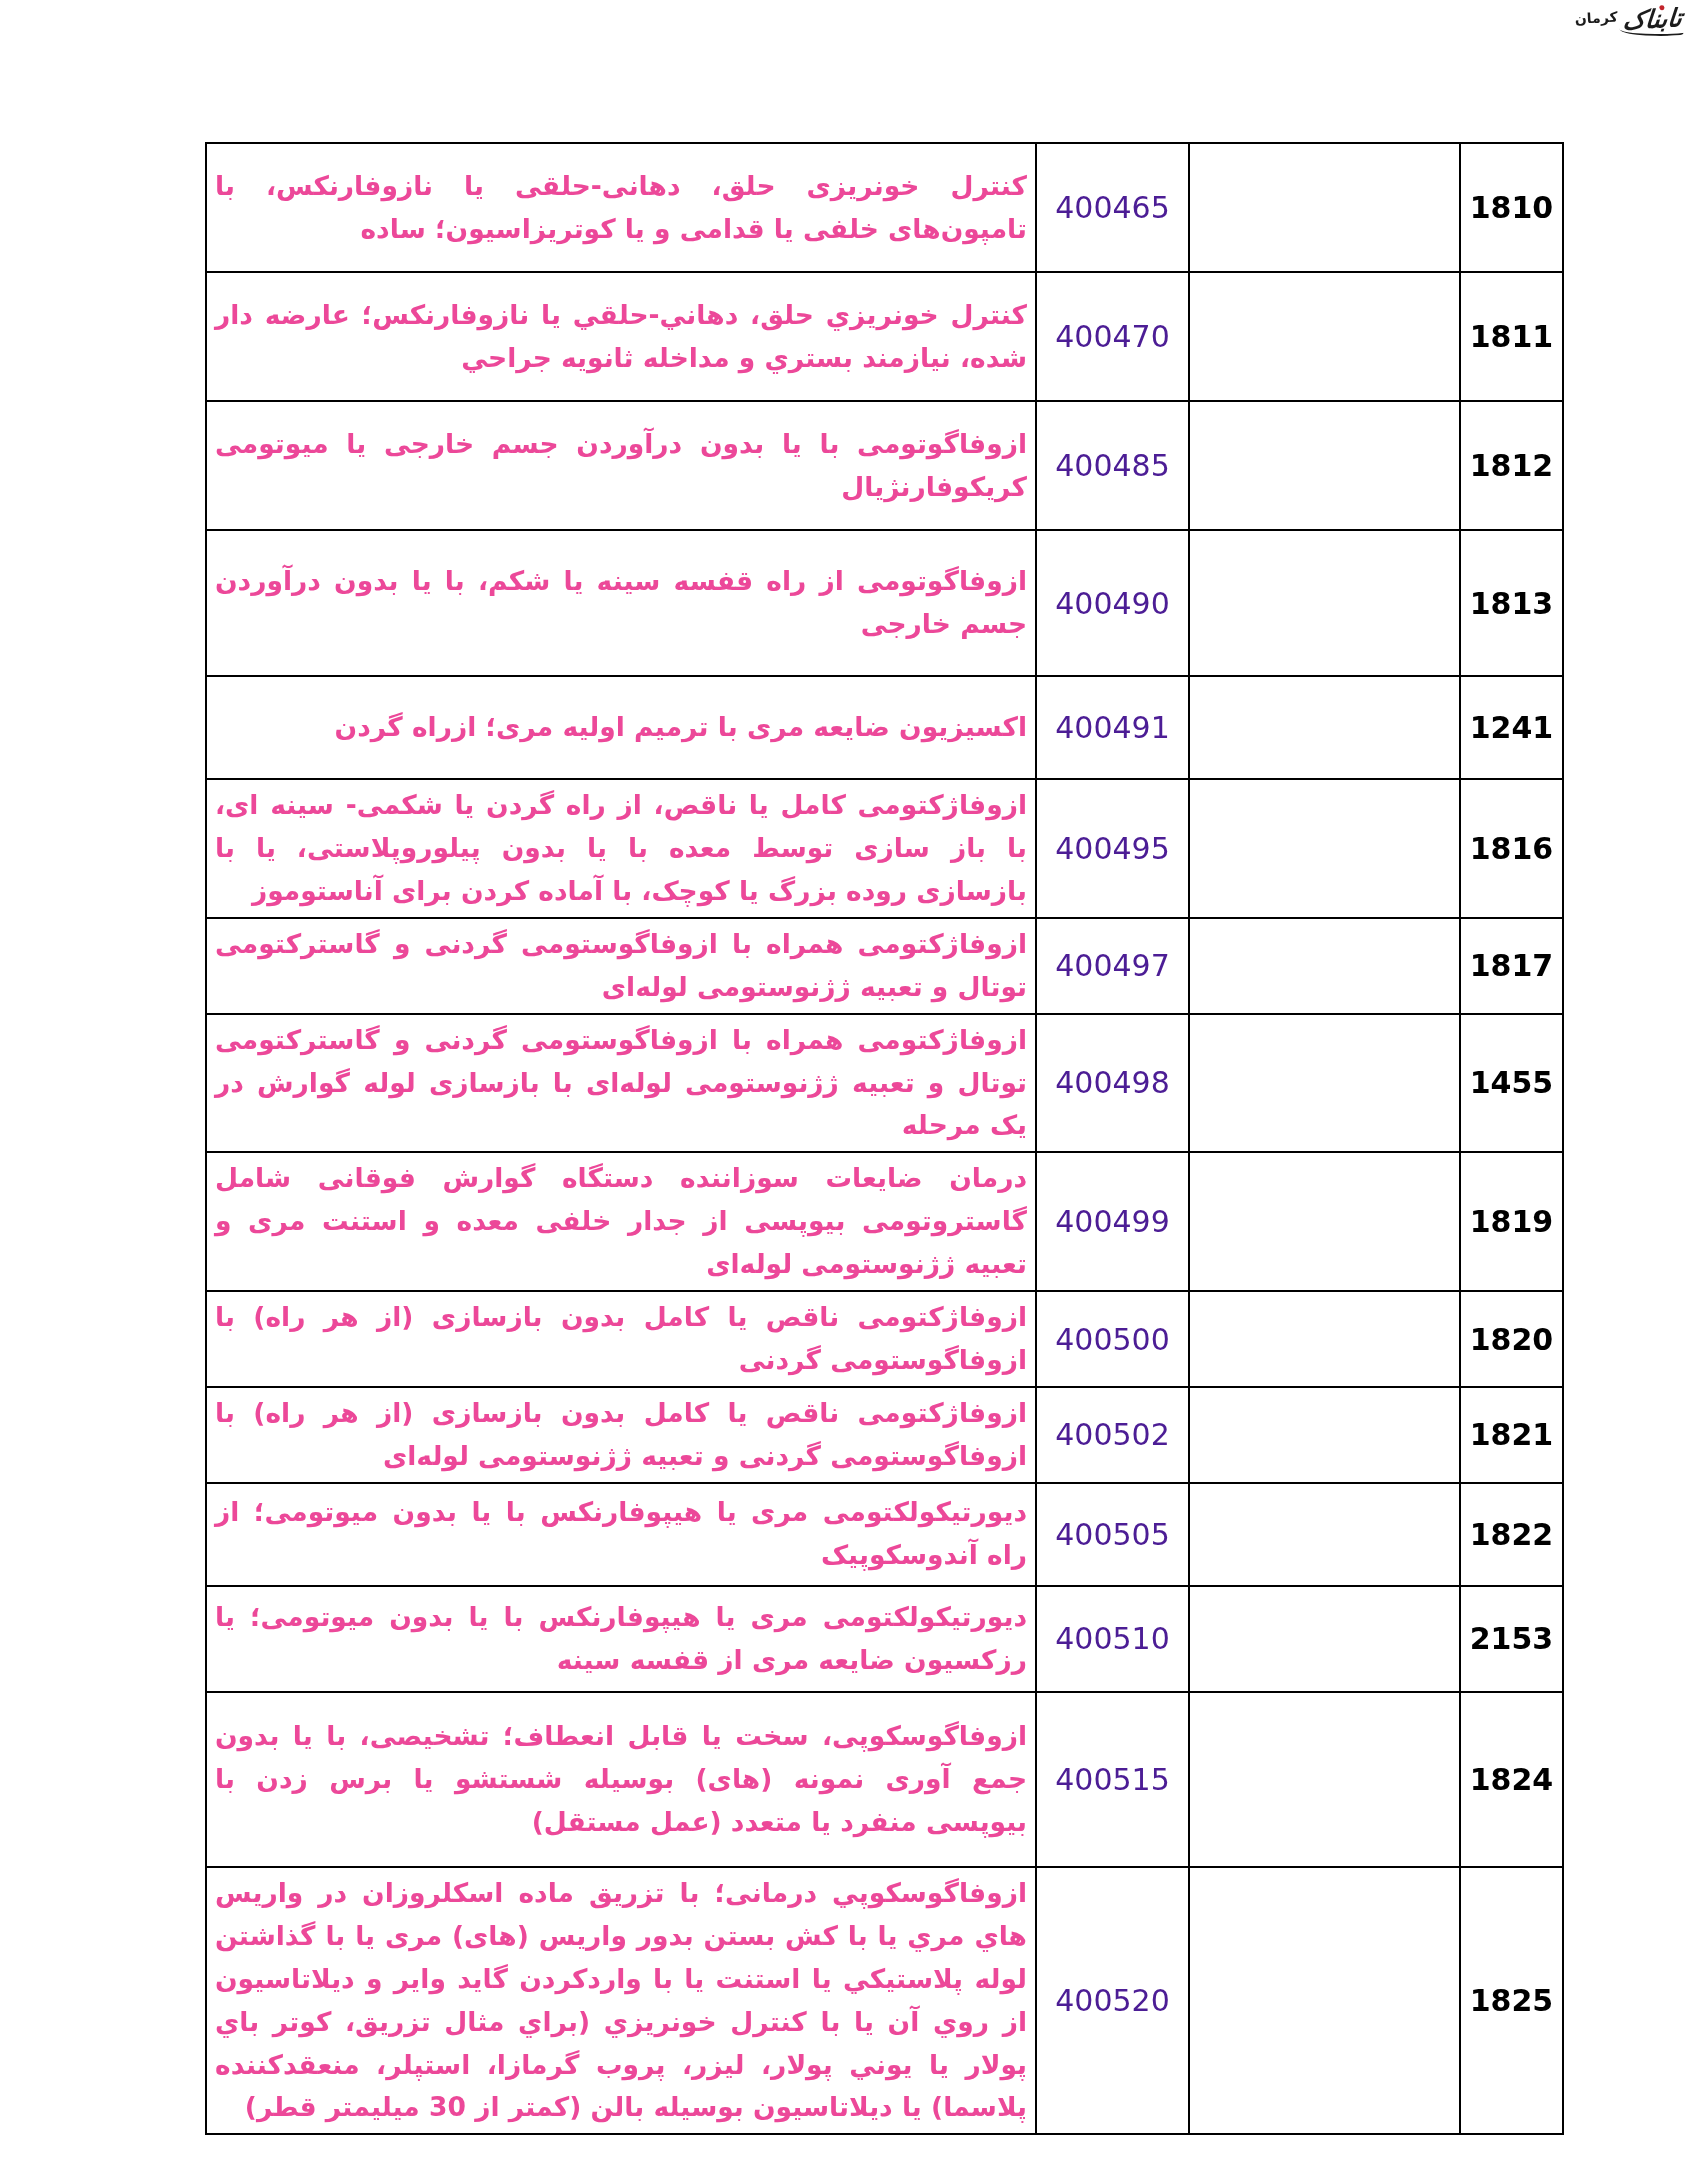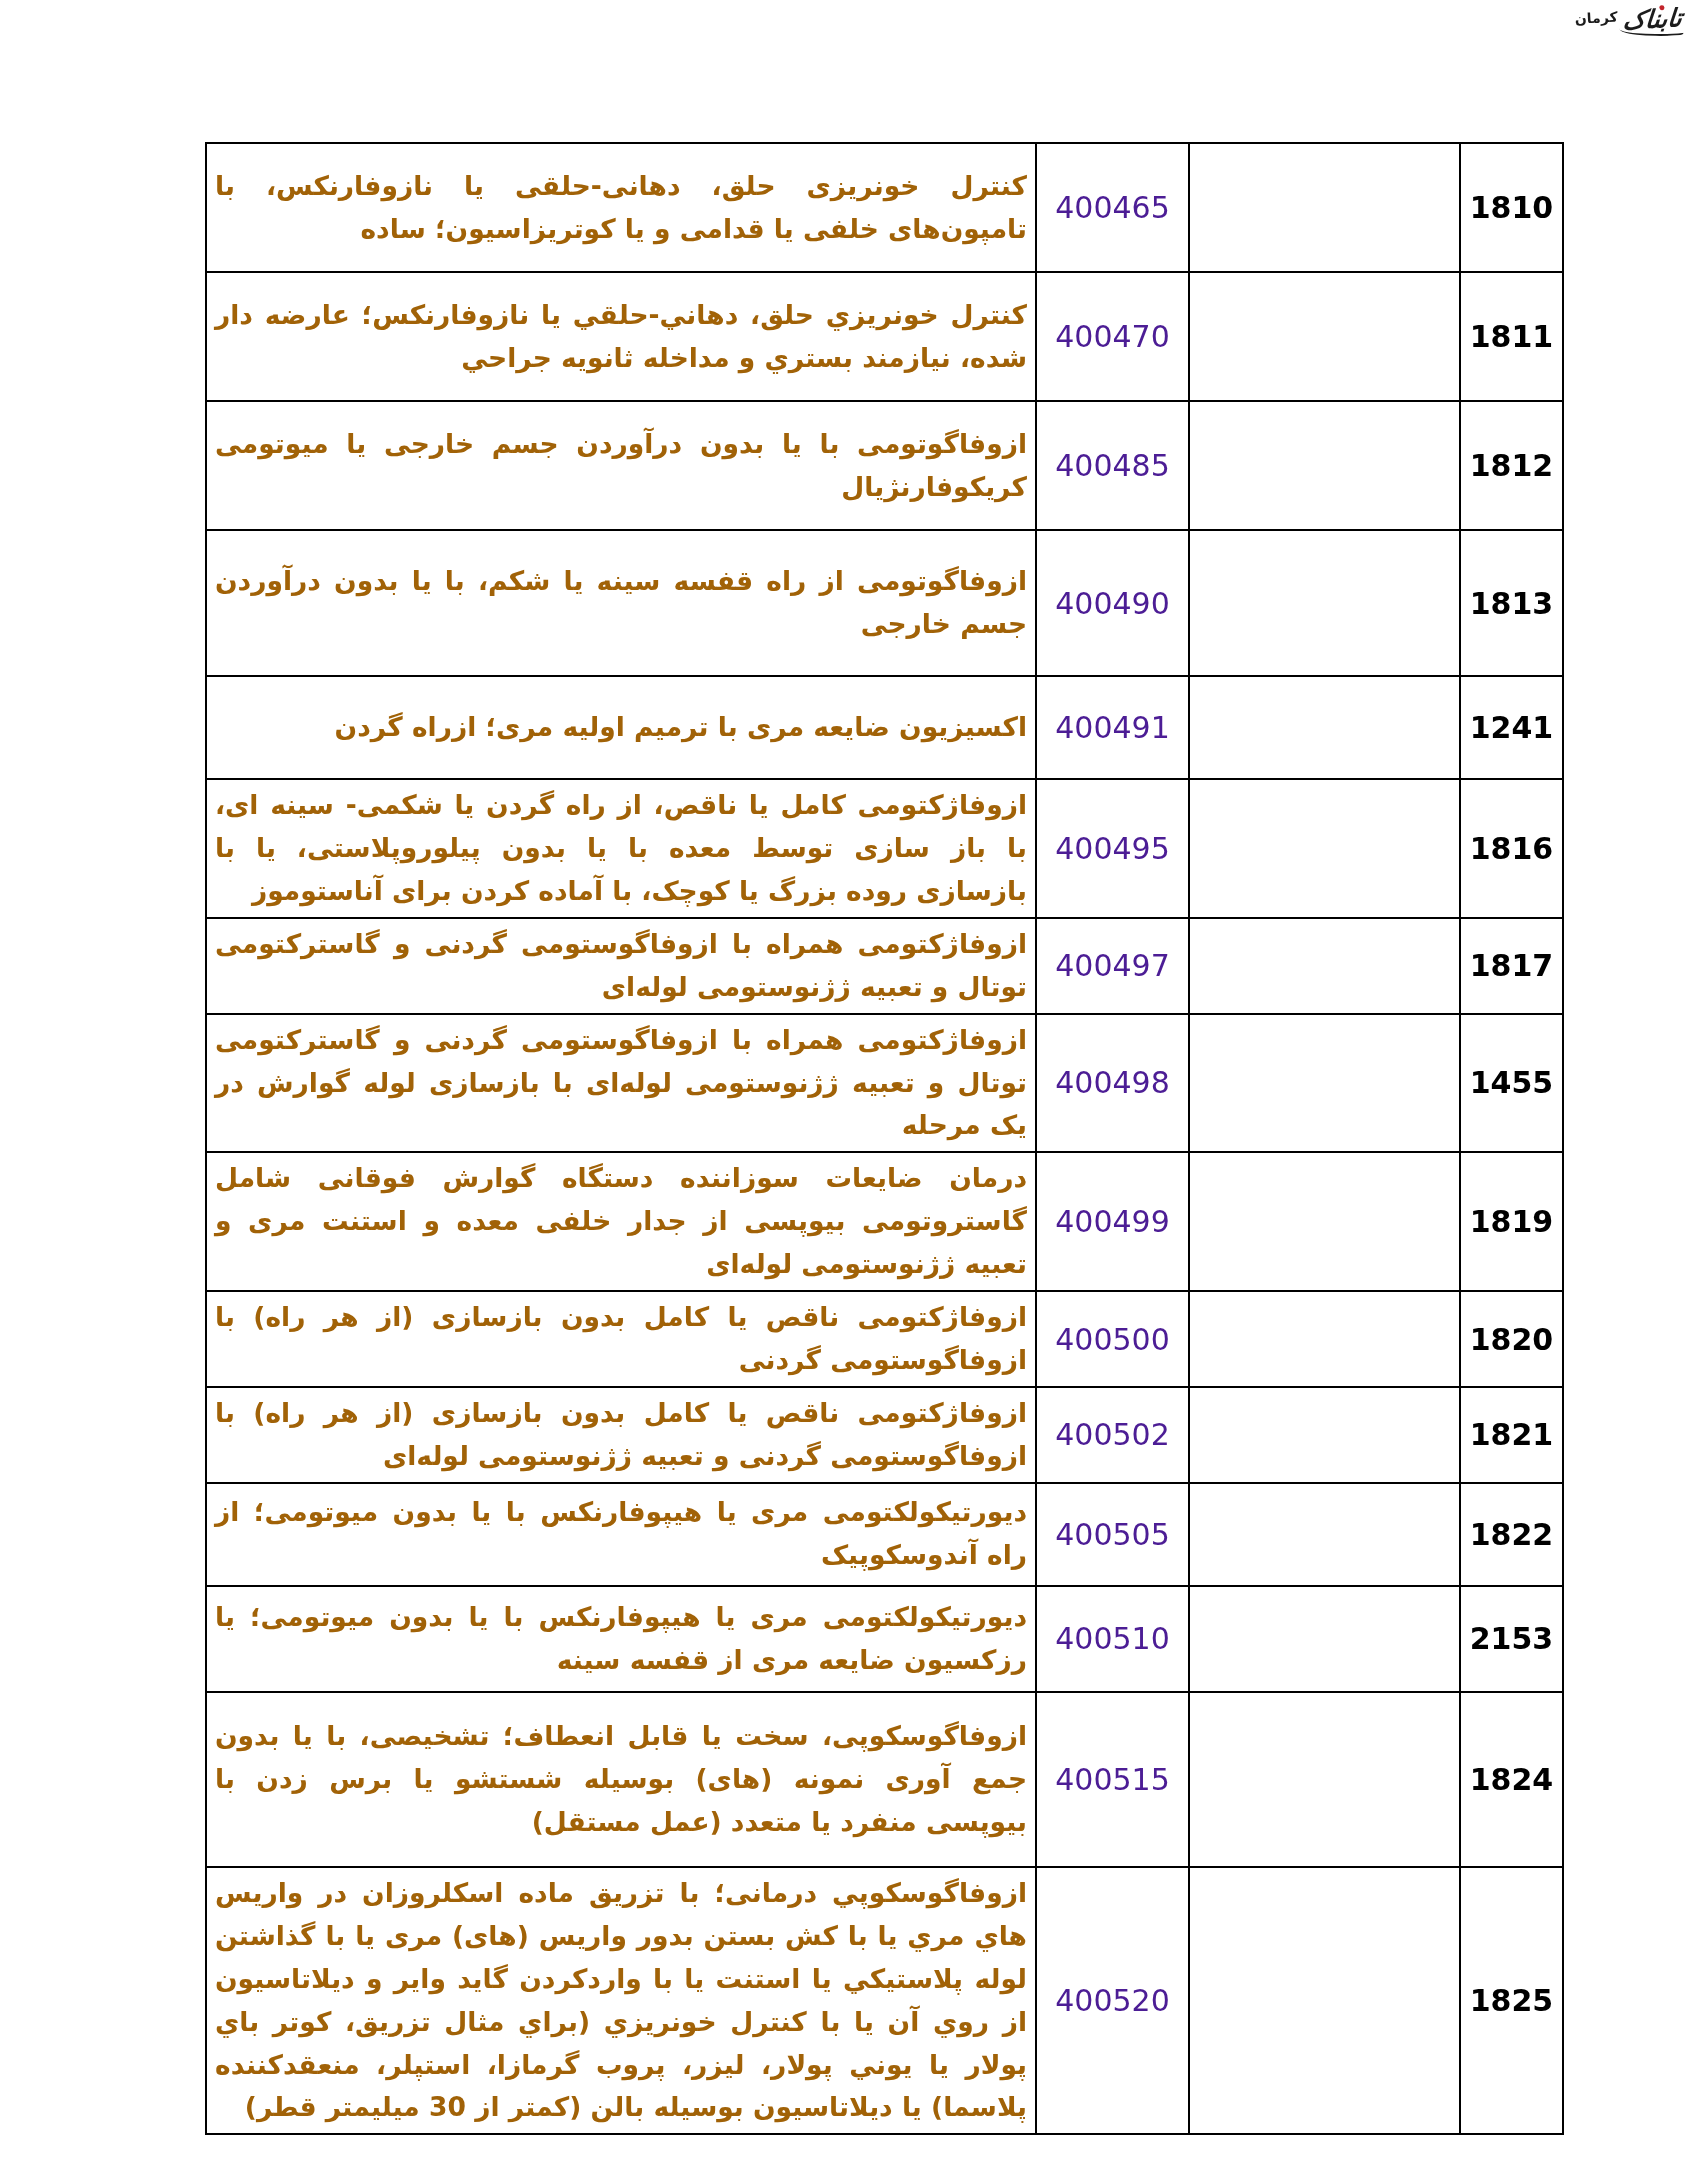--- a/index.html
+++ b/index.html
@@ -87,21 +87,21 @@
     font-weight:normal;
     text-align:center;
     vertical-align:middle;
     color:#4c1d95;
     direction:ltr;
   }
   .cell.blank{background:#fff;}
   .cell.desc{
     font-size:26.5px;
     font-weight:bold;
-    color:#a16207;
+    color:#ec4899;
     text-align:justify;
     vertical-align:middle;
     padding:4px 8px;
     line-height:1.62;
     direction:rtl;
   }
 </style>
 </head>
 <body>
 

